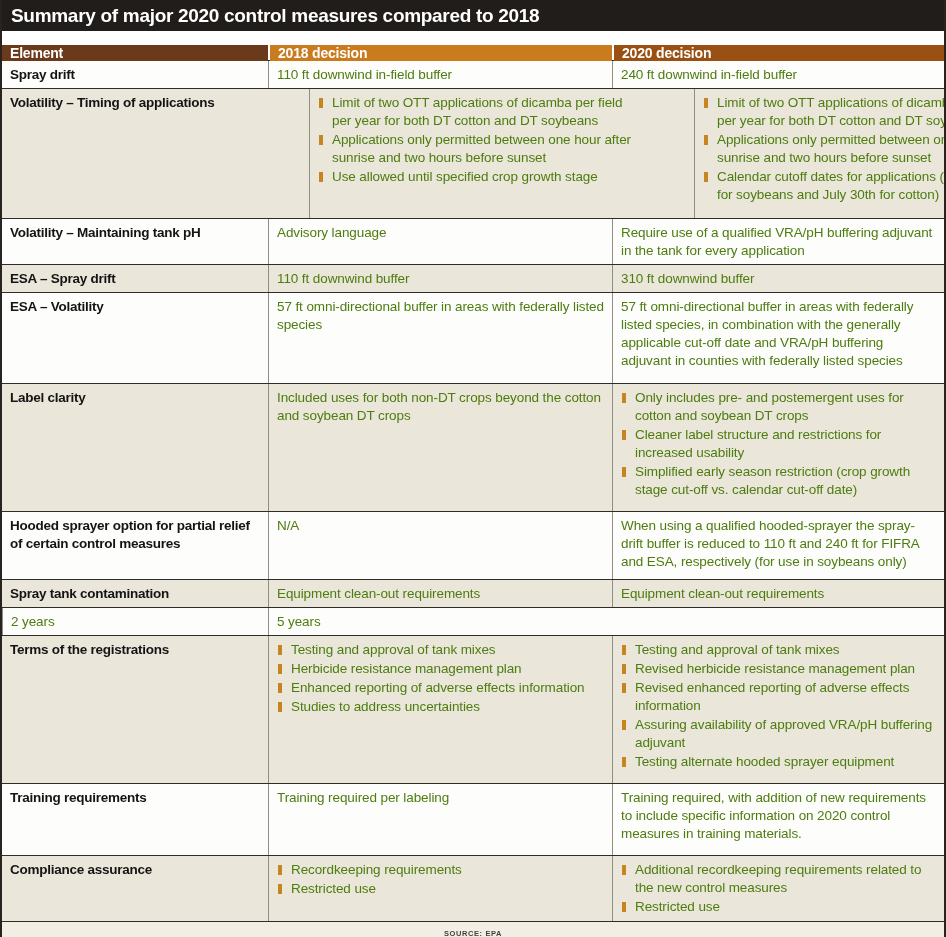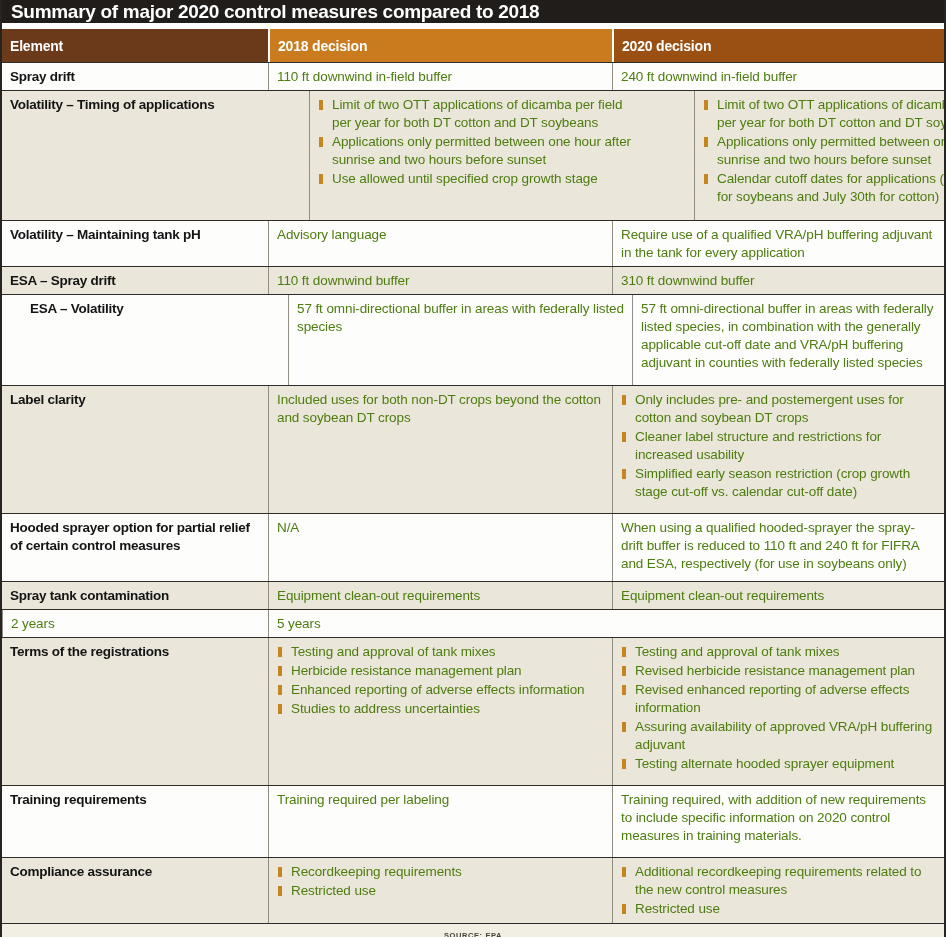--- a/index.html
+++ b/index.html
@@ -10,33 +10,33 @@
   }
   .figure {
     width: 946px;
     height: 937px;
     background: #ffffff;
     border-left: 2px solid #262320;
     border-right: 2px solid #262320;
     overflow: hidden;
   }
   .title-bar {
-    height: 23px;
+    height: 31px;
     background: #201d1b;
     color: #ffffff;
     display: flex;
     align-items: center;
     padding-left: 9px;
     font-size: 19px;
     font-weight: bold;
     letter-spacing: -0.3px;
   }
   .header-row {
-    margin-top: 6px;
-    height: 33px;
+    margin-top: 14px;
+    height: 15px;
     display: grid;
     grid-template-columns: 266px 342px 330px;
     column-gap: 2px;
     background: #ffffff;
   }
   .header-cell {
     color: #ffffff;
     font-weight: bold;
     font-size: 14px;
     display: flex;
@@ -163,21 +163,21 @@
       </div>
       <div class="row beige" style="min-height: 27px;">
         <div class="cell el">ESA – Spray drift</div>
         <div class="cell c2">
           <div>110 ft downwind buffer</div>
         </div>
         <div class="cell c3">
           <div>310 ft downwind buffer</div>
         </div>
       </div>
-      <div class="row white" style="min-height: 91px; padding-left: 20px;">
+      <div class="row white" style="min-height: 91px;">
         <div class="cell el">ESA – Volatility</div>
         <div class="cell c2">
           <div>57 ft omni-directional buffer in areas with federally listed species</div>
         </div>
         <div class="cell c3">
           <div>57 ft omni-directional buffer in areas with federally listed species, in combination with the generally applicable cut-off date and VRA/pH buffering adjuvant in counties with federally listed species</div>
         </div>
       </div>
       <div class="row beige" style="min-height: 128px;">
         <div class="cell el">Label clarity</div>

